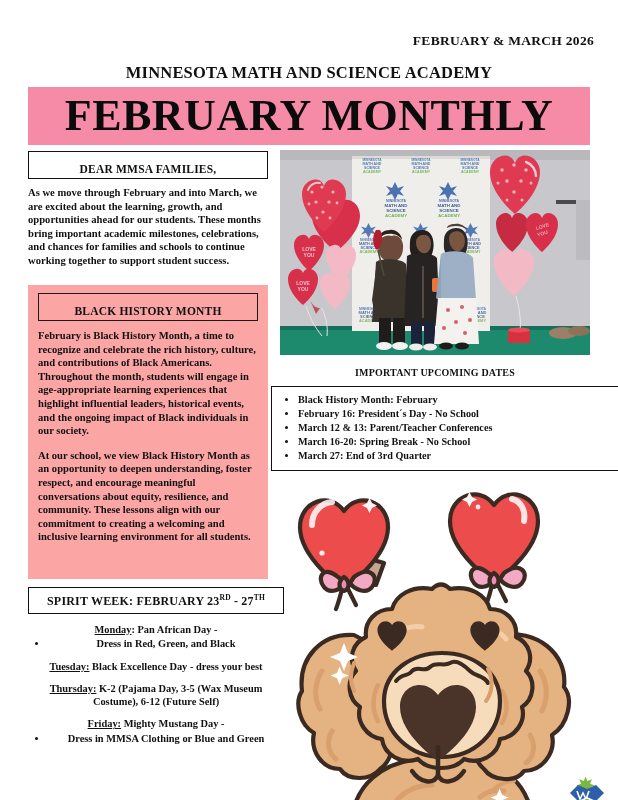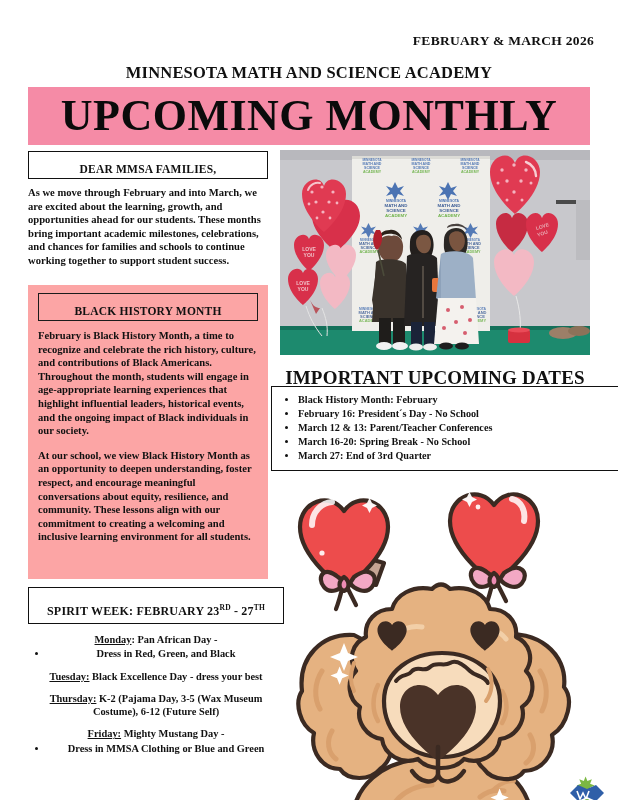--- a/index.html
+++ b/index.html
@@ -69,21 +69,21 @@
     background:#fca5a5;
     box-sizing:border-box;
     padding:8px 10px 8px 10px;
   }
   .pink-block .boxed{border:1.6px solid #1b1b1b;}
   .pink-block .body-text{margin-top:8px;}
   .pink-block .body-text + .body-text{margin-top:11px;}
 
   
   .spirit{position:absolute;left:28px;top:560px;width:256px;}
-  .spirit .boxed{font-size:12px;padding:15px 3px 4px 3px;}
+  .spirit .boxed{font-size:12px;padding:5px 3px 4px 3px;}
   .spirit sup{font-size:7.5px;vertical-align:super;}
   .spirit-list{margin-top:9px;}
   .day-block{margin-bottom:9px;text-align:center;}
   .day-line{
     font-size:10.4px;line-height:13.2px;font-weight:bold;
   }
   .day-line u{text-decoration:underline;}
   .day-bullets{
     margin:1px 0 0 0;padding-left:20px;
     font-size:10.4px;line-height:13.6px;font-weight:bold;
@@ -93,21 +93,21 @@
   
   .photo{
     position:absolute;left:280px;top:123px;width:310px;height:205px;
     overflow:hidden;background:#c9c9cc;
   }
   .photo svg{display:block;}
 
   
   .dates-title{
     position:absolute;left:280px;top:340px;width:310px;
-    text-align:center;font-weight:bold;font-size:19px;letter-spacing:.2px;
+    text-align:center;font-weight:bold;font-size:10px;letter-spacing:.2px;
   }
   .dates-box{
     position:absolute;left:271px;top:359px;width:372px;
     border:1.4px solid #111;box-sizing:border-box;
     padding:6px 1px 7px 6px;
   }
   .dates-box ul{
     margin:0;padding-left:20px;
     font-size:10.2px;line-height:14px;font-weight:bold;
   }
@@ -122,21 +122,21 @@
   }
 </style>
 </head>
 <body>
 
 <div class="page">
 
   <div class="issue-date">FEBRUARY &amp; MARCH 2026</div>
   <div class="school-name">MINNESOTA MATH AND SCIENCE ACADEMY</div>
   <div class="banner">
-    <div class="banner-title">UPCOMING MONTHLY</div>
+    <div class="banner-title">FEBRUARY MONTHLY</div>
   </div>
 
   <div class="col-left">
     <div class="boxed letter">DEAR MMSA FAMILIES,</div>
     <div class="body-text">As we move through February and into March, we are excited about the learning, growth, and opportunities ahead for our students. These months bring important academic milestones, celebrations, and chances for families and schools to continue working together to support student success.</div>
   </div>
 
   <div class="pink-block">
     <div class="boxed">BLACK HISTORY MONTH</div>
     <div class="body-text">February is Black History Month, a time to recognize and celebrate the rich history, culture, and contributions of Black Americans. Throughout the month, students will engage in age-appropriate learning experiences that highlight influential leaders, historical events, and the ongoing impact of Black individuals in our society.</div>

